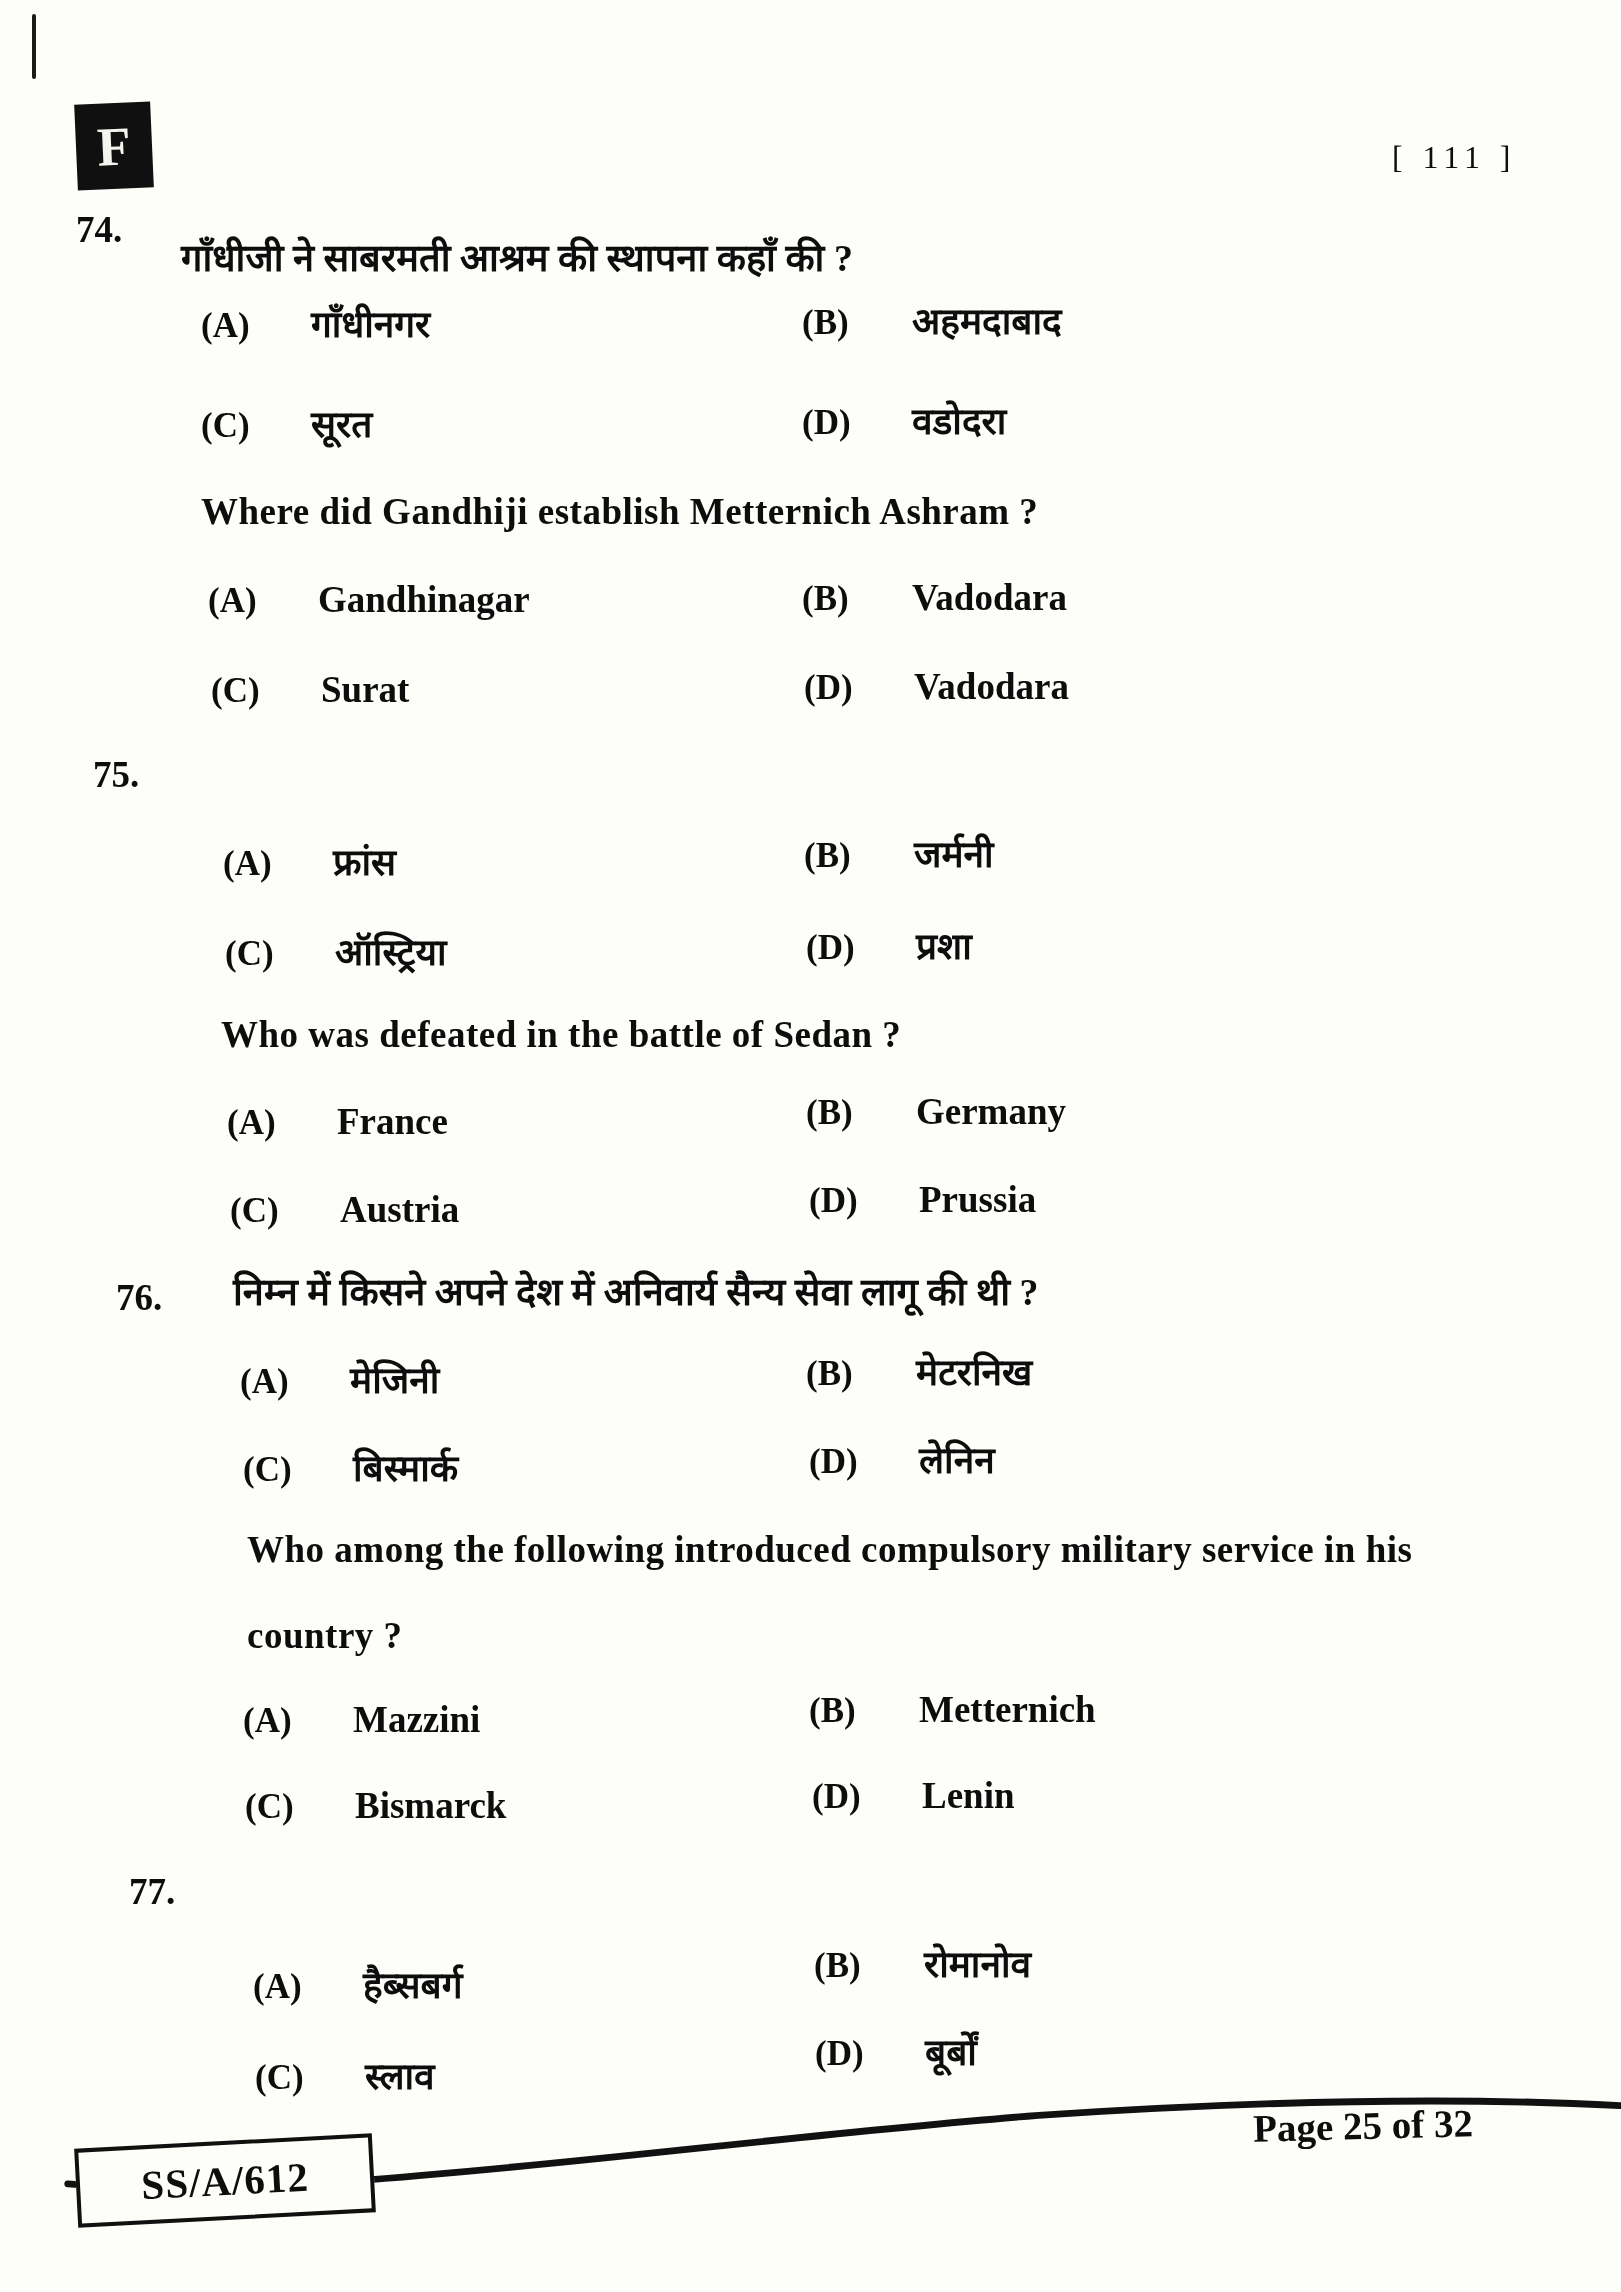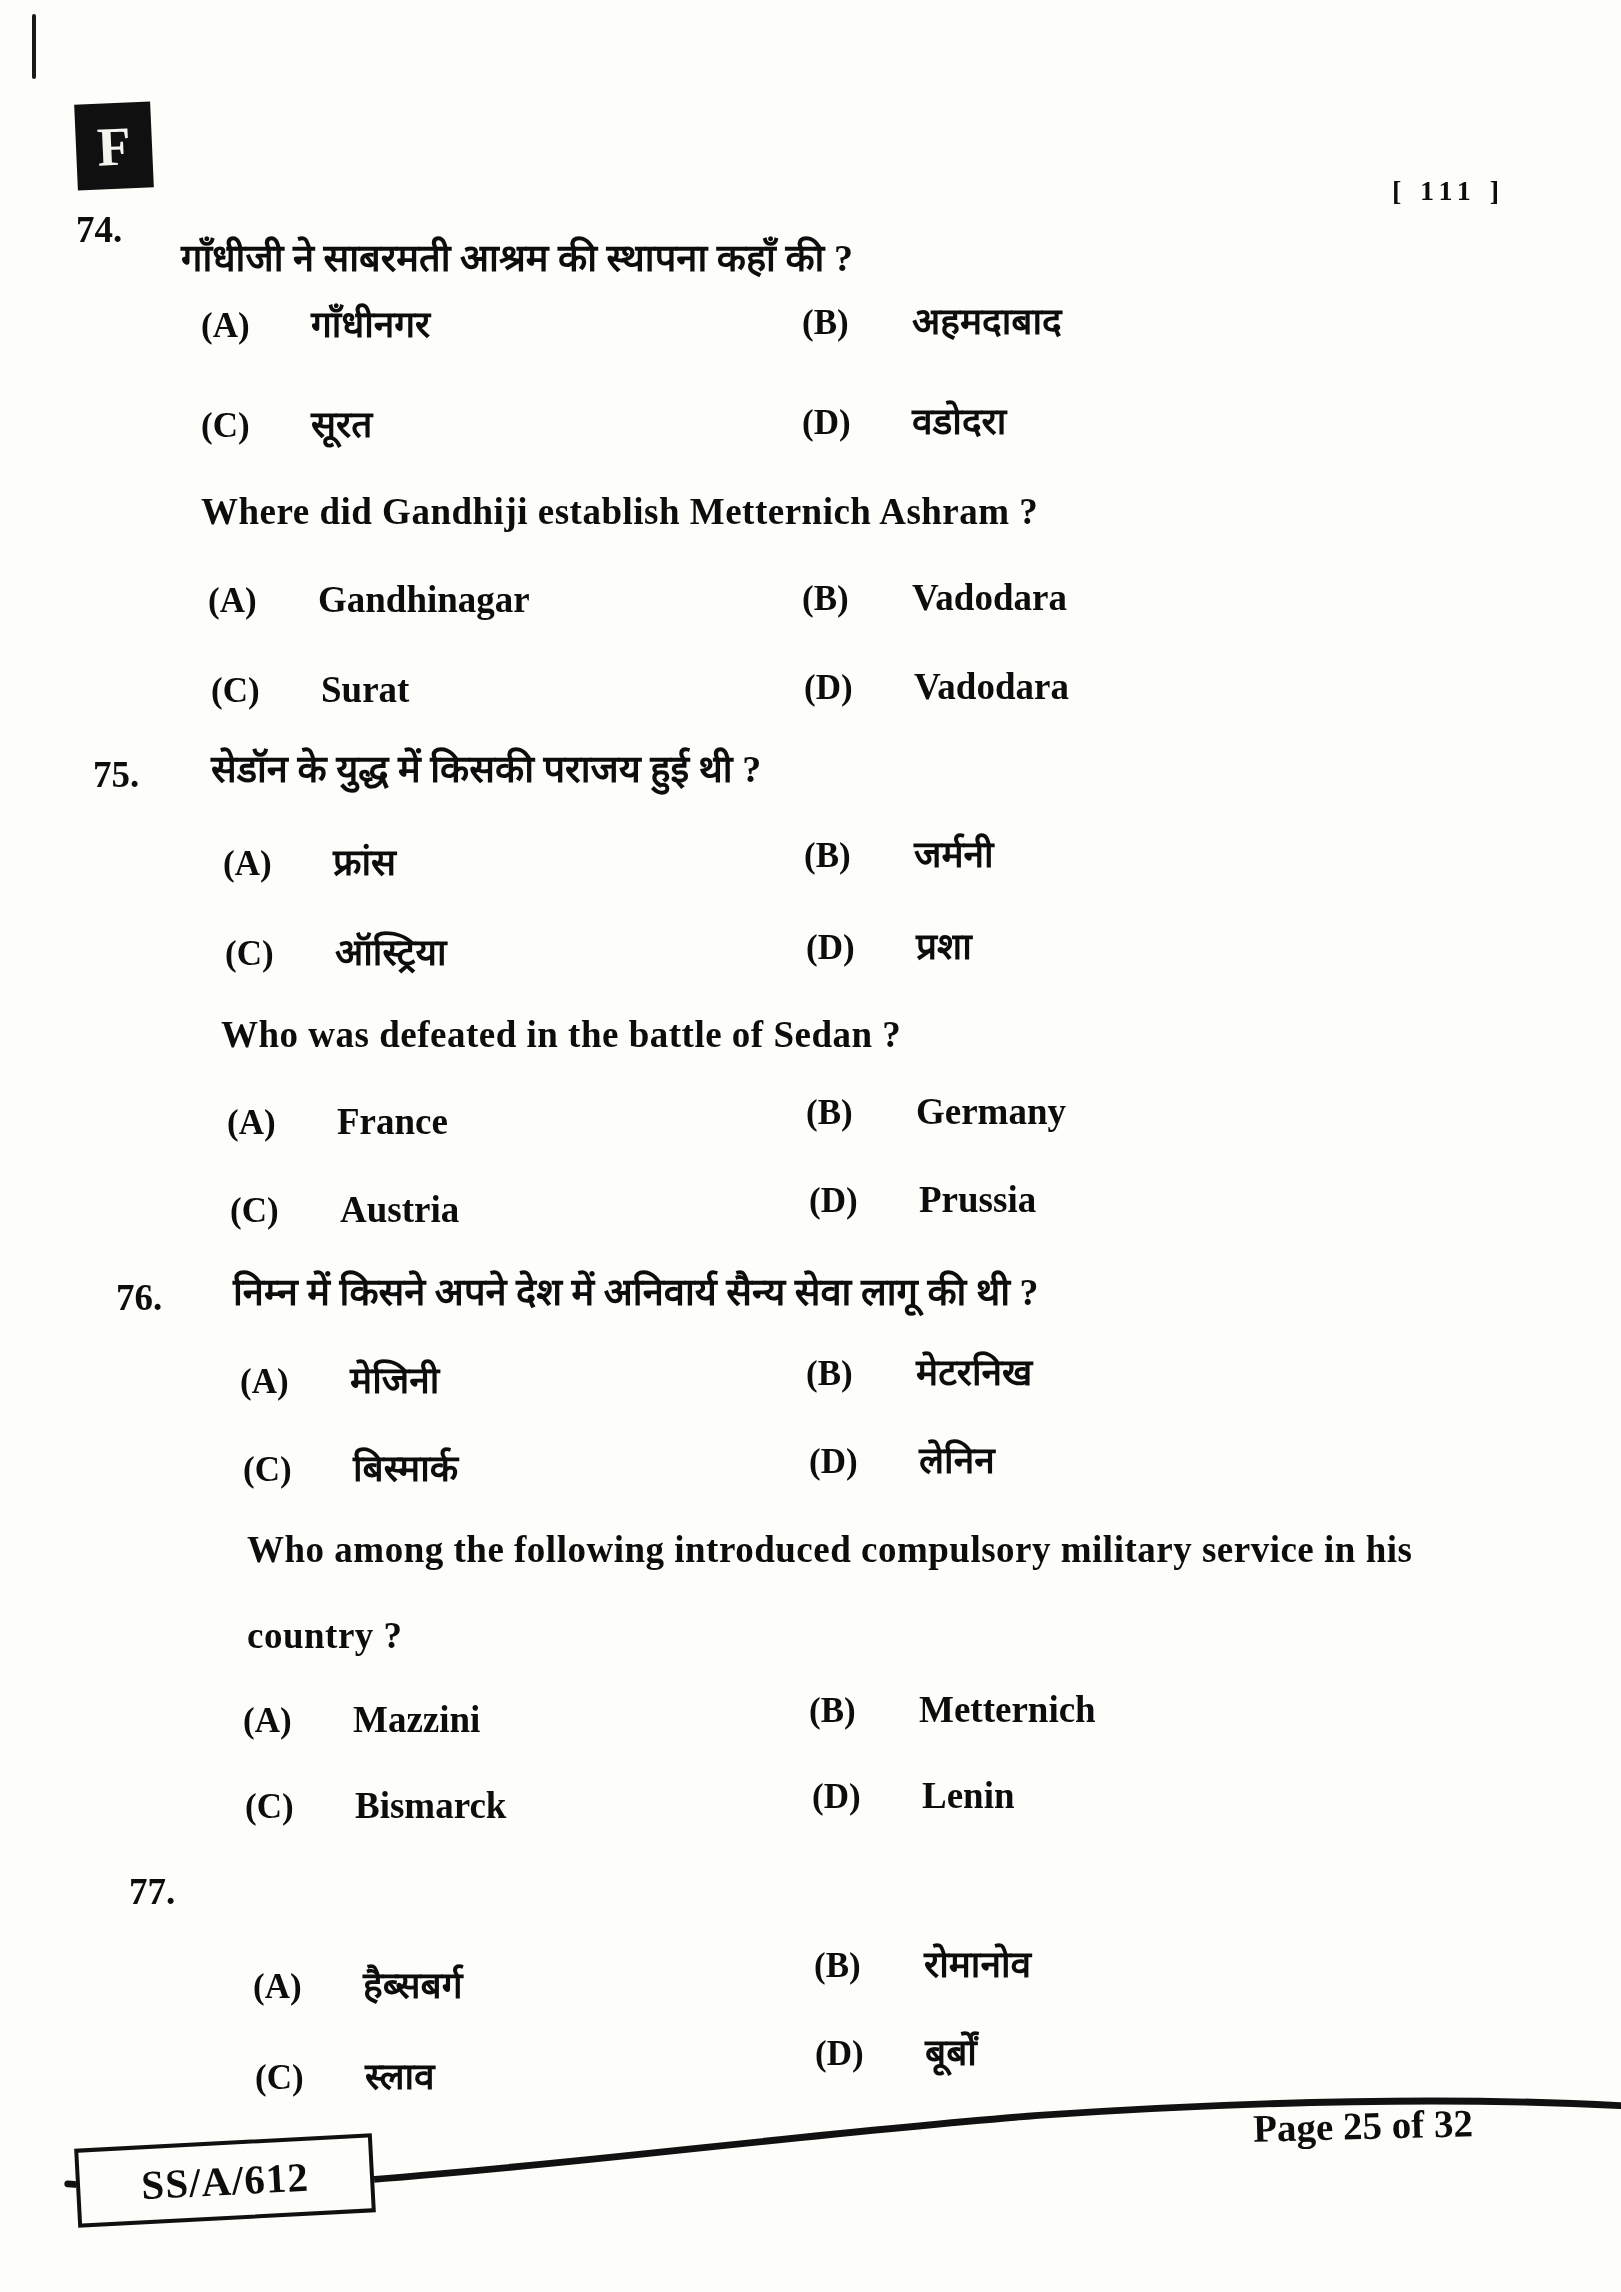--- a/index.html
+++ b/index.html
@@ -12,21 +12,21 @@
     overflow:hidden;
   }
   .abs { position:absolute; }
   .tick { width:3.9px; height:65px; background:#1a1a1a; border-radius:2px; }
   .fbox {
     width:76px; height:86px; background:#101010;
     display:flex; align-items:center; justify-content:center;
     transform:rotate(-2.5deg);
   }
   .fbox span { color:#f5f5f0; font-size:55px; font-weight:700; font-family:"Liberation Serif", serif; }
-  .pageref { font-size:28px; font-weight:700; letter-spacing:5.9px;margin-top:36px; }
+  .pageref { font-size:32px; font-weight:400; letter-spacing:5.9px; }
   .qnum { font-size:37px; font-weight:700; }
   .qtext { font-size:38px; font-weight:700; white-space:nowrap; }
   .hindi { font-family:"Liberation Serif","DejaVu Sans",serif; }
   .entext { font-size:37px; font-weight:700; letter-spacing:0.5px; }
   .opt { display:flex; align-items:baseline; }
   .opt .letter { display:inline-block; width:110px; font-size:35px; font-weight:700; flex:0 0 auto; }
   .opt .otext { font-size:37px; font-weight:700; white-space:nowrap; }
   .enwrap { width:1274px; line-height:86px; white-space:normal; }
   .codebox {
     width:290px; height:71px; border:4.9px solid #101010; background:#fdfdfa;
@@ -81,21 +81,20 @@
   <div class="abs opt" style="left:211px; top:668px;">
     <span class="letter">(C)</span>
     <span class="otext">Surat</span>
   </div>
   <div class="abs opt" style="left:804px; top:665px;">
     <span class="letter">(D)</span>
     <span class="otext">Vadodara</span>
   </div>
 
   <div class="abs qnum" style="left:93px; top:753px;">75.</div>
-  <div class="abs qtext hindi" style="left:211px; top:741px;">सेडॉन के युद्ध में किसकी पराजय हुई थी ?</div>
 
   <div class="abs opt" style="left:223px; top:835px;">
     <span class="letter">(A)</span>
     <span class="otext hindi">फ्रांस</span>
   </div>
   <div class="abs opt" style="left:804px; top:827px;">
     <span class="letter">(B)</span>
     <span class="otext hindi">जर्मनी</span>
   </div>
   <div class="abs opt" style="left:225px; top:925px;">

